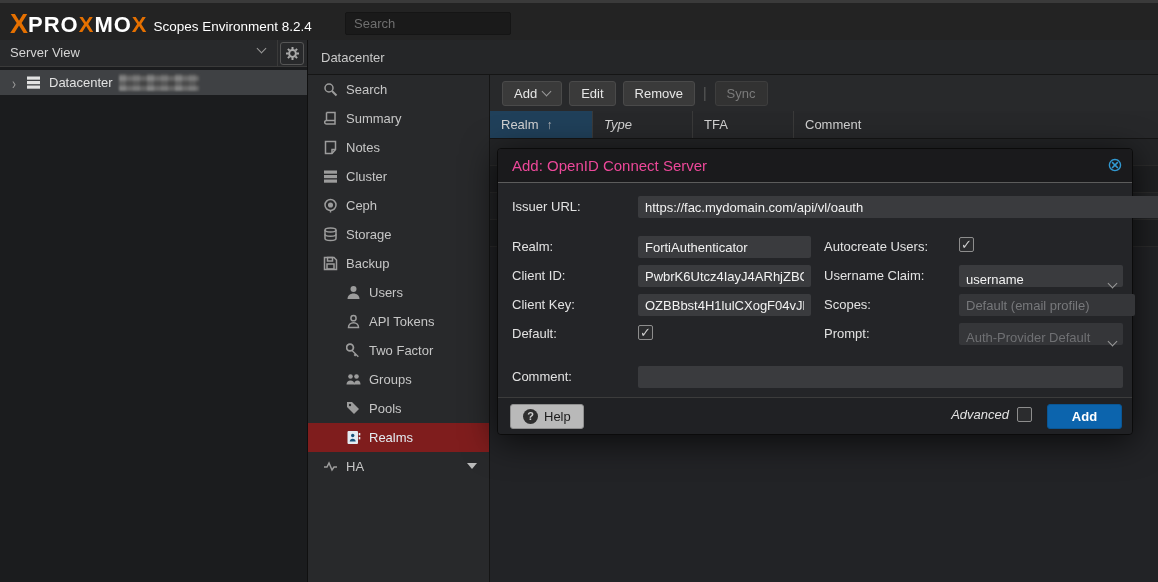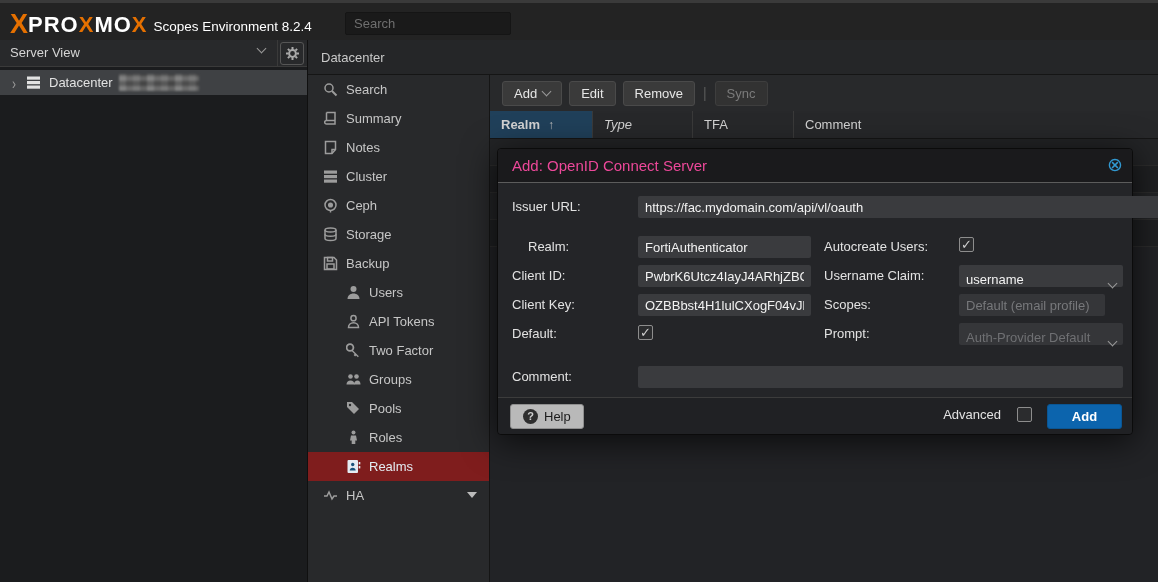--- a/index.html
+++ b/index.html
@@ -60,21 +60,21 @@
   #toolbar { height:36px; background:#28292b; display:flex; align-items:center; padding-left:12px; gap:7px; }
   .tbtn { background:#3a3a3a; border:1px solid #4a4a4a; border-radius:3px; color:#e6e6e6;
     font-size:13px; padding:4px 11px; display:flex; align-items:center; gap:6px; cursor:pointer; }
   .tbtn.disabled { color:#7b7b7b; background:#323232; border-color:#3e3e3e; }
   .tb-sep { color:#5a5a5a; font-size:14px; margin:0 1px; }
   #grid-header { display:flex; height:28px; background:#27282a; border-bottom:1px solid #151515; }
   .gh-cell { display:flex; align-items:center; padding-left:11px; font-size:13px; color:#d2d2d2;
     border-right:1px solid #3a3a3a; cursor:pointer; }
   .gh-cell.sorted { background:#20405a; }
   .gh-cell .sort-arrow { margin-left:8px; color:#b9b9b9; font-size:12px; }
-  .gh-cell:nth-child(1){ width:103px;font-weight:bold; } .gh-cell:nth-child(2){ width:100px;font-style:italic; }
+  .gh-cell:nth-child(1){ width:103px; } .gh-cell:nth-child(2){ width:100px;font-style:italic; }
   .gh-cell:nth-child(3){ width:101px; } .gh-cell:nth-child(4){ flex:1; border-right:none; }
   .grid-row { height:27px; border-bottom:1px solid #2c2c2c; }
   .grid-row:nth-child(odd){ background:#232426; } .grid-row:nth-child(even){ background:#1f2022; }
   
   #dialog { position:absolute; left:497px; top:148px; width:636px; height:287px;
     background:#242528; border:1px solid #0b0b0b; border-radius:4px;
     box-shadow:0 6px 34px rgba(0,0,0,.7); z-index:10; }
   #dlg-header { position:relative; height:34px; background:#1a1a1c; border-bottom:1px solid #5c5c5c;
     border-radius:4px 4px 0 0; }
   #dlg-title { position:absolute; left:14px; top:8px; font-size:15px; color:#ec4899; }
@@ -92,22 +92,22 @@
     transform:rotate(45deg); display:inline-block; margin-top:-4px; }
   .cbx { position:absolute; width:15px; height:15px; background:#2b2c2e; border:1px solid #8d8d8d;
     border-radius:2px; color:#cfcfcf; font-size:13px; line-height:13px; text-align:center; cursor:pointer; }
   #dlg-footer { position:absolute; left:0; bottom:0; width:100%; height:37px; background:#202124;
     border-top:1px solid #3c3c3c; border-radius:0 0 4px 4px; }
   #help-btn { position:absolute; left:12px; top:6px; height:25px; background:#b9b9b9;
     border:1px solid #8f8f8f; border-radius:3px; color:#1c1c1c; font-size:13px; padding:0 12px;
     display:flex; align-items:center; gap:6px; cursor:pointer; }
   #help-q { width:15px; height:15px; border-radius:50%; background:#2e2e2e; color:#cfcfcf;
     font-size:11px; font-weight:bold; text-align:center; line-height:15px; }
-  #advanced-wrap { position:absolute; right:100px; top:9px; display:flex; align-items:center; gap:16px;
-    font-size:13px; color:#e2e2e2; }
+  #advanced-wrap { position:absolute; right:100px; top:9px; display:flex; align-items:center; gap:8px;
+    font-size:13px; color:#e2e2e2;font-style:italic; }
   #advanced-cbx { position:relative; }
   #add-submit { position:absolute; right:10px; top:6px; width:75px; height:25px; background:#0c64ad;
     border:1px solid #0a5694; border-radius:3px; color:#fff; font-weight:bold; font-size:13px; cursor:pointer; }
   .nicon svg { display:block; }
 </style>
 </head>
 <body>
 
 <div id="app">
 
@@ -259,29 +259,20 @@
           <span class="lbl">Groups</span>
         </div>
         <div class="nav-item indent">
           <span class="nicon">
             <svg width="15" height="15" viewBox="0 0 15 15" fill="currentColor">
               <path d="M1 1h5l7 7-5 5-7-7z"></path>
               <circle cx="4" cy="4" r="1.2" fill="#28292b"></circle>
             </svg>
           </span>
           <span class="lbl">Pools</span>
-        </div>
-        <div class="nav-item indent">
-          <span class="nicon">
-            <svg width="15" height="15" viewBox="0 0 15 15" fill="currentColor">
-              <circle cx="7.5" cy="2.5" r="2"></circle>
-              <path d="M5 5.5h5l1 5h-1.7V14H5.7V10.5H4z"></path>
-            </svg>
-          </span>
-          <span class="lbl">Roles</span>
         </div>
         <div class="nav-item indent selected">
           <span class="nicon">
             <svg width="15" height="15" viewBox="0 0 15 15" fill="currentColor">
               <rect x="1.5" y="1" width="10.5" height="13" rx="1"></rect>
               <rect x="12.7" y="3" width="1.6" height="2.4"></rect>
               <rect x="12.7" y="7" width="1.6" height="2.4"></rect>
               <circle cx="6.7" cy="5.5" r="1.7" fill="#17527a"></circle>
               <path d="M3.7 11.5c0-1.7 1.3-2.8 3-2.8s3 1.1 3 2.8z" fill="#17527a"></path>
             </svg>
@@ -342,21 +333,21 @@
 
   <div id="dialog">
     <div id="dlg-header">
       <span id="dlg-title">Add: OpenID Connect Server</span>
       <span id="dlg-close">⊗</span>
     </div>
 
     <span class="flabel" style="left:14px; top:50px;">Issuer URL:</span>
     <input class="finput" style="left: 140px; top: 47px; width: 546px;" value="https://fac.mydomain.com/api/vl/oauth">
 
-    <span class="flabel" style="left:30px; top:90px;">Realm:</span>
+    <span class="flabel" style="left:14px; top:90px;">Realm:</span>
     <input class="finput" style="left: 140px; top: 87px; width: 173px;" value="FortiAuthenticator">
 
     <span class="flabel" style="left:14px; top:119px;">Client ID:</span>
     <input class="finput" style="left: 140px; top: 116px; width: 173px;" value="PwbrK6Utcz4IayJ4ARhjZBC">
 
     <span class="flabel" style="left:14px; top:148px;">Client Key:</span>
     <input class="finput" style="left: 140px; top: 145px; width: 173px;" value="OZBBbst4H1lulCXogF04vJl">
 
     <span class="flabel" style="left:14px; top:177px;">Default:</span>
     <span class="cbx" style="left:140px; top:176px;">✓</span>
@@ -364,21 +355,21 @@
     <span class="flabel" style="left:326px; top:90px;">Autocreate Users:</span>
     <span class="cbx" style="left:461px; top:88px;">✓</span>
 
     <span class="flabel" style="left:326px; top:119px;">Username Claim:</span>
     <div class="fselect" style="left:461px; top:116px; width:164px;">
       <span class="val">username</span>
       <span class="chev"></span>
     </div>
 
     <span class="flabel" style="left:326px; top:148px;">Scopes:</span>
-    <input class="finput dim" style="left: 461px; top: 145px; width: 146px;" placeholder="Default (email profile)">
+    <input class="finput dim" style="left: 461px; top: 145px; width: 176px;" placeholder="Default (email profile)">
 
     <span class="flabel" style="left:326px; top:177px;">Prompt:</span>
     <div class="fselect dim" style="left:461px; top:174px; width:164px;">
       <span class="val">Auth-Provider Default</span>
       <span class="chev"></span>
     </div>
 
     <span class="flabel" style="left:14px; top:220px;">Comment:</span>
     <input class="finput" style="left: 140px; top: 217px; width: 485px;" value="">
 

